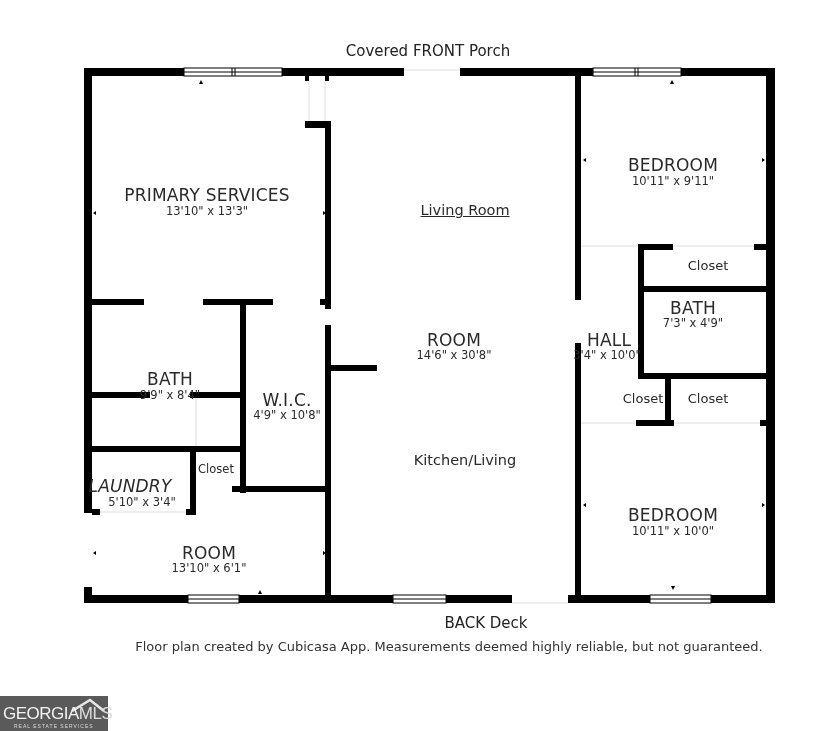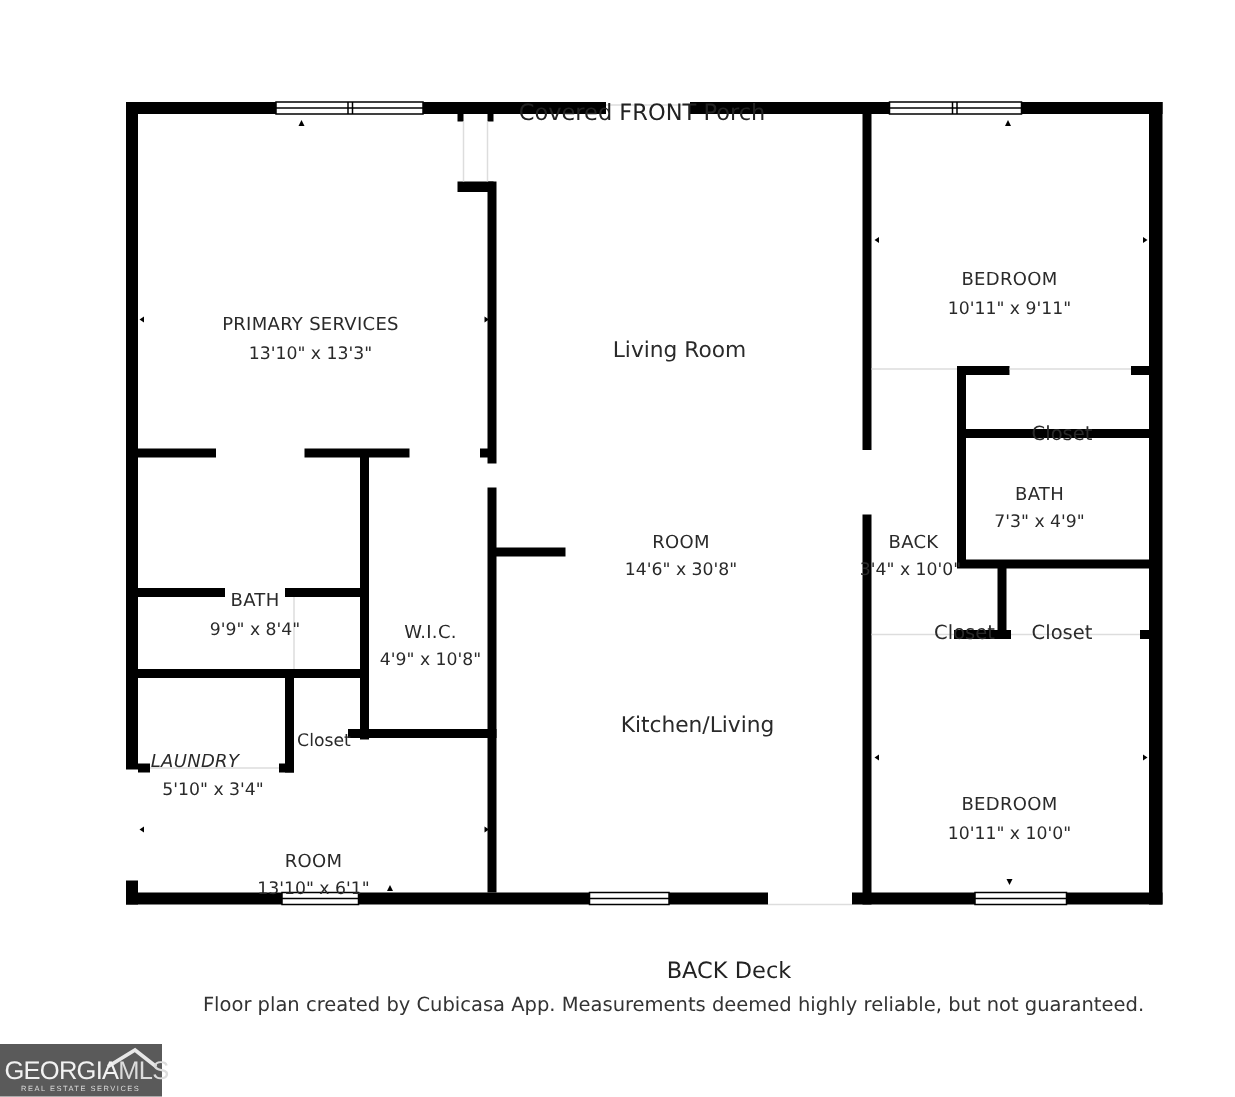--- a/index.html
+++ b/index.html
@@ -1,21 +1,21 @@
 <!DOCTYPE html>
 <html><head>
 <meta charset="utf-8">
 <style>
   html, body { margin: 0; padding: 0; background: #ffffff; }
   body { width: 823px; height: 731px; position: relative; overflow: hidden;
          font-family: "DejaVu Sans", sans-serif; color: #222; }
   .plan { position: absolute; left: 0; top: 0; width: 823px; height: 731px; }
   .lbl { position: absolute; text-align: left; white-space: nowrap; color: #2a2a2a;
-         font-family: "DejaVu Sans", sans-serif; transform: translateX(-50%); margin-top: 24px; }
-  .room-name { font-size: 12px; letter-spacing: 0.2px; }
+         font-family: "DejaVu Sans", sans-serif; transform: translateX(-50%); }
+  .room-name { font-size: 17px; letter-spacing: 0.2px; }
   .room-dim { font-size: 11.5px; }
   .big { font-size: 14.5px; }
   .caption { font-size: 15px; color: #222; }
   .note { font-size: 13px; color: #333; }
   .logo { position: absolute; left: 0; top: 696px; width: 108px; height: 35px; background: #5a5a5a;
           color: #f2f2f2; }
   .logo .t1 { position: absolute; left: 3px; top: 8px; font-size: 17px; letter-spacing: -0.5px;
               font-family: "Liberation Sans", sans-serif; }
   .logo .t2 { position: absolute; left: 14px; top: 27px; font-size: 5px; letter-spacing: 1px;
               font-family: "Liberation Sans", sans-serif; color: #ddd; }
@@ -147,34 +147,34 @@
 <div class="lbl room-dim" style="left:287px; top:408px;">4'9" x 10'8"</div>
 
 <div class="lbl room-name" style="left:130px; top:476px;font-style:italic;">LAUNDRY</div>
 <div class="lbl room-dim" style="left:142px; top:495px;">5'10" x 3'4"</div>
 
 <div class="lbl room-dim" style="left:216px; top:462px;">Closet</div>
 
 <div class="lbl room-name" style="left:209px; top:543px;">ROOM</div>
 <div class="lbl room-dim" style="left:209px; top:561px;">13'10" x 6'1"</div>
 
-<div class="lbl big" style="left:453px; top:202px;">Living Room</div>
+<div class="lbl big" style="left:465px; top:202px;text-decoration:underline;">Living Room</div>
 <div class="lbl room-name" style="left:454px; top:330px;">ROOM</div>
 <div class="lbl room-dim" style="left:454px; top:348px;">14'6" x 30'8"</div>
 <div class="lbl big" style="left:465px; top:452px;">Kitchen/Living</div>
 
 <div class="lbl room-name" style="left:673px; top:155px;">BEDROOM</div>
 <div class="lbl room-dim" style="left:673px; top:174px;">10'11" x 9'11"</div>
 
 <div class="lbl room-dim" style="left:708px; top:258px; font-size:13px;">Closet</div>
 
 <div class="lbl room-name" style="left:693px; top:298px;">BATH</div>
 <div class="lbl room-dim" style="left:693px; top:316px;">7'3" x 4'9"</div>
 
-<div class="lbl room-name" style="left:609px; top:330px;">BACK</div>
+<div class="lbl room-name" style="left:609px; top:330px;">HALL</div>
 <div class="lbl room-dim" style="left:607px; top:348px;">3'4" x 10'0"</div>
 
 <div class="lbl room-dim" style="left:643px; top:391px; font-size:13px;">Closet</div>
 <div class="lbl room-dim" style="left:708px; top:391px; font-size:13px;">Closet</div>
 
 <div class="lbl room-name" style="left:673px; top:505px;">BEDROOM</div>
 <div class="lbl room-dim" style="left:673px; top:524px;">10'11" x 10'0"</div>
 
 <div class="lbl caption" style="left:486px; top:614px;">BACK Deck</div>
 <div class="lbl note" style="left:449px; top:639px;">Floor plan created by Cubicasa App. Measurements deemed highly reliable, but not guaranteed.</div>

